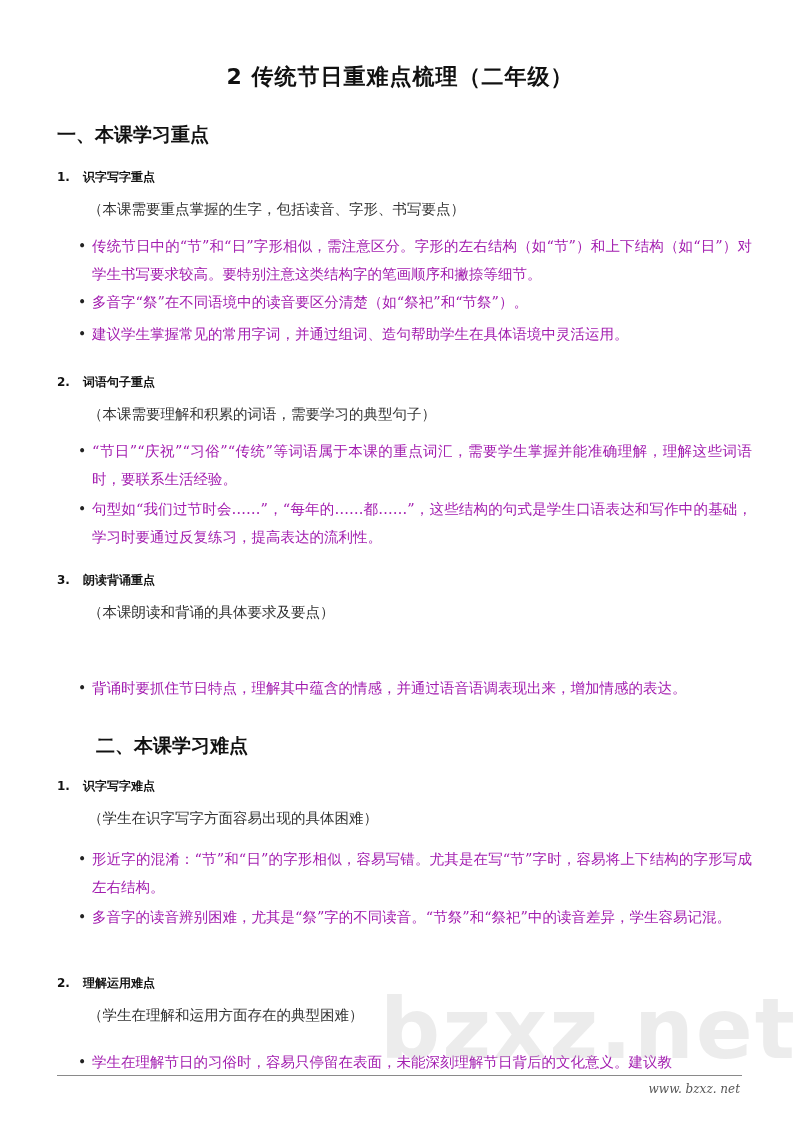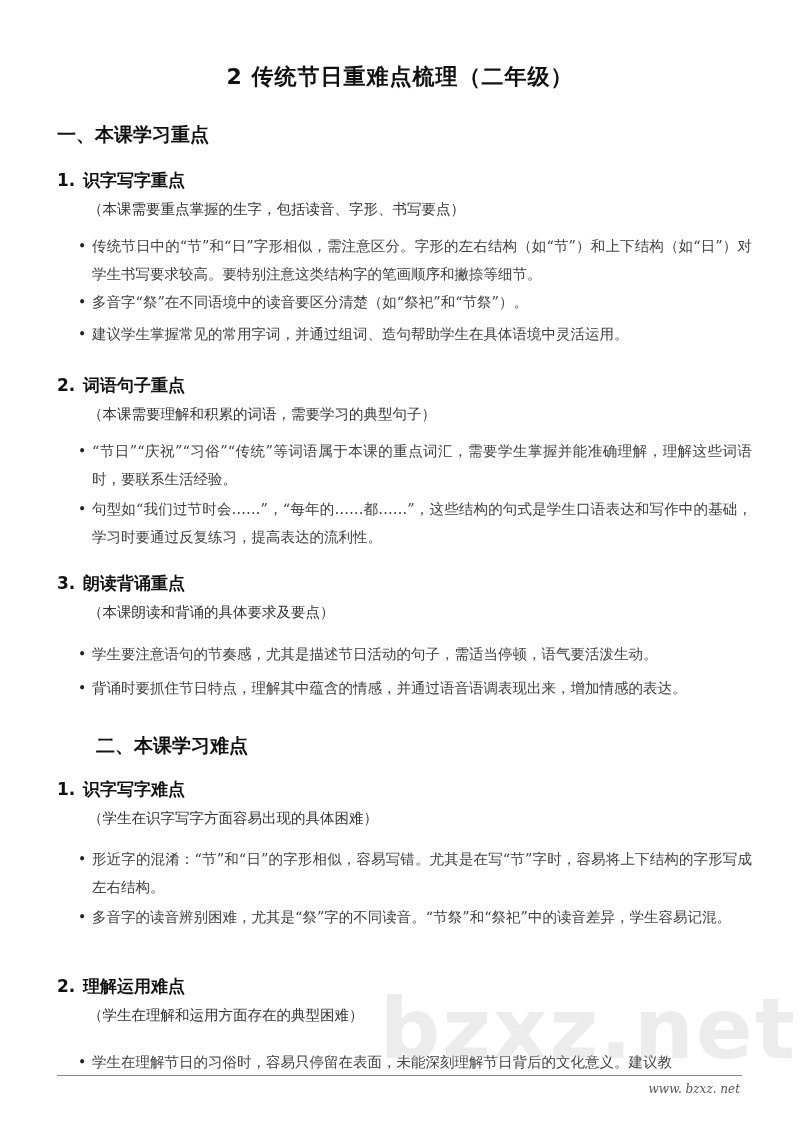--- a/index.html
+++ b/index.html
@@ -13,30 +13,30 @@
     position: absolute; left: 0; width: 800px; top: 62px;
     text-align: center; font-family: "DejaVu Sans", sans-serif;
     font-size: 22px; font-weight: bold; letter-spacing: 1px; color: #111;
   }
   .h1 {
     position: absolute; left: 57px;
     font-family: "DejaVu Sans", sans-serif; font-size: 19px; font-weight: bold; color: #111;
   }
   .h2 {
     position: absolute; left: 57px;
-    font-family: "DejaVu Sans", sans-serif; font-size: 17px; font-weight: bold; color: #111;
+    font-family: "DejaVu Sans", sans-serif; font-size: 12px; font-weight: bold; color: #111;
   }
   .h2 .num { display: inline-block; width: 26px; }
   .note {
     position: absolute; left: 88px;
     font-size: 14.5px; color: #333; font-family: Liberation Mono, monospace;
   }
   .bullet {
     position: absolute; left: 78px; width: 660px;
-    font-size: 14.5px; line-height: 28px; color: #404040;
+    font-size: 14.5px; line-height: 28px; color: #a21caf;
     padding-left: 14px; text-align: justify;
   }
   .bullet::before {
     content: "•"; position: absolute; left: 0; top: 0; font-size: 14px; color: #222;
   }
   .rule {
     position: absolute; left: 57px; top: 1075px; width: 685px; height: 1px; background: #8a8a8a;
   }
   .footer-url {
     position: absolute; right: 60px; top: 1082px;
@@ -69,21 +69,20 @@
     <span class="num">2.</span><span>词语句子重点</span>
   </div>
   <div class="note" style="top:405px;">（本课需要理解和积累的词语，需要学习的典型句子）</div>
   <div class="bullet" style="top:437px;">“节日”“庆祝”“习俗”“传统”等词语属于本课的重点词汇，需要学生掌握并能准确理解，理解这些词语时，要联系生活经验。</div>
   <div class="bullet" style="top:495px;">句型如“我们过节时会……”，“每年的……都……”，这些结构的句式是学生口语表达和写作中的基础，学习时要通过反复练习，提高表达的流利性。</div>
 
   <div class="h2" style="top:572px;">
     <span class="num">3.</span><span>朗读背诵重点</span>
   </div>
   <div class="note" style="top:603px;">（本课朗读和背诵的具体要求及要点）</div>
-  <div class="bullet" style="top:640px;">学生要注意语句的节奏感，尤其是描述节日活动的句子，需适当停顿，语气要活泼生动。</div>
   <div class="bullet" style="top:674px;">背诵时要抓住节日特点，理解其中蕴含的情感，并通过语音语调表现出来，增加情感的表达。</div>
 
   <div class="h1" style="top:733px;margin-left:39px;">二、本课学习难点</div>
 
   <div class="h2" style="top:778px;">
     <span class="num">1.</span><span>识字写字难点</span>
   </div>
   <div class="note" style="top:809px;">（学生在识字写字方面容易出现的具体困难）</div>
   <div class="bullet" style="top:845px;">形近字的混淆：“节”和“日”的字形相似，容易写错。尤其是在写“节”字时，容易将上下结构的字形写成左右结构。</div>
   <div class="bullet" style="top:903px;">多音字的读音辨别困难，尤其是“祭”字的不同读音。“节祭”和“祭祀”中的读音差异，学生容易记混。</div>

